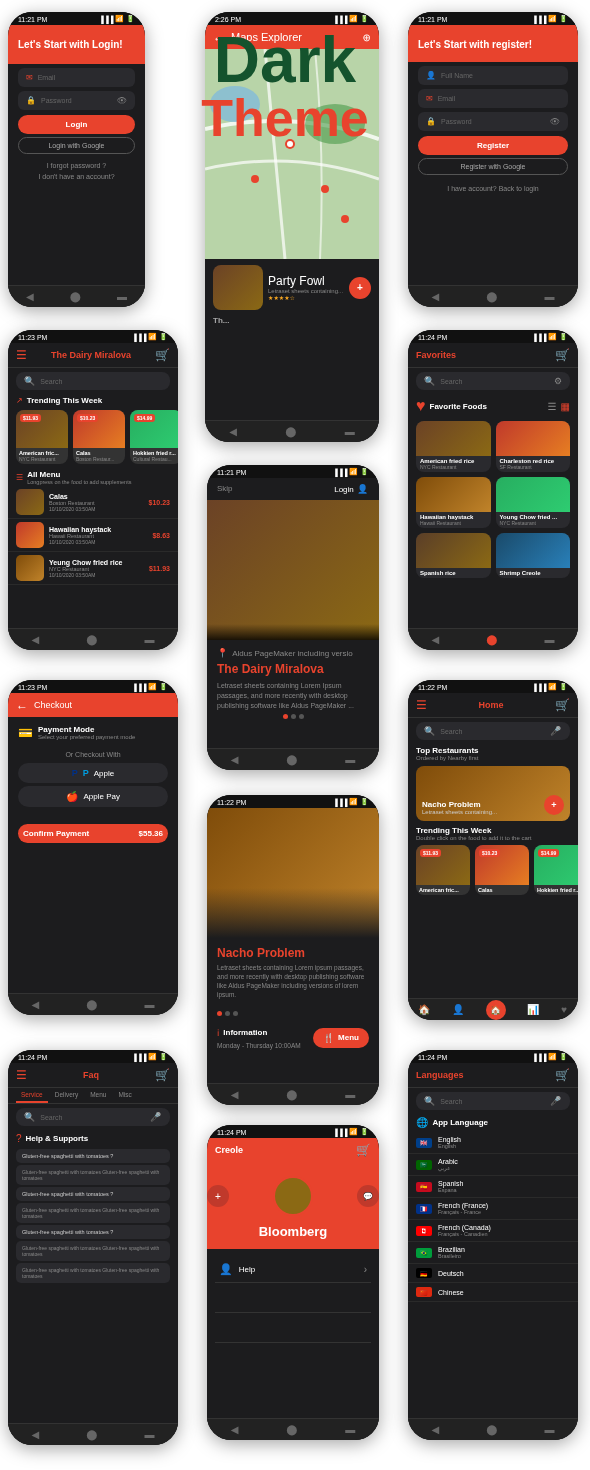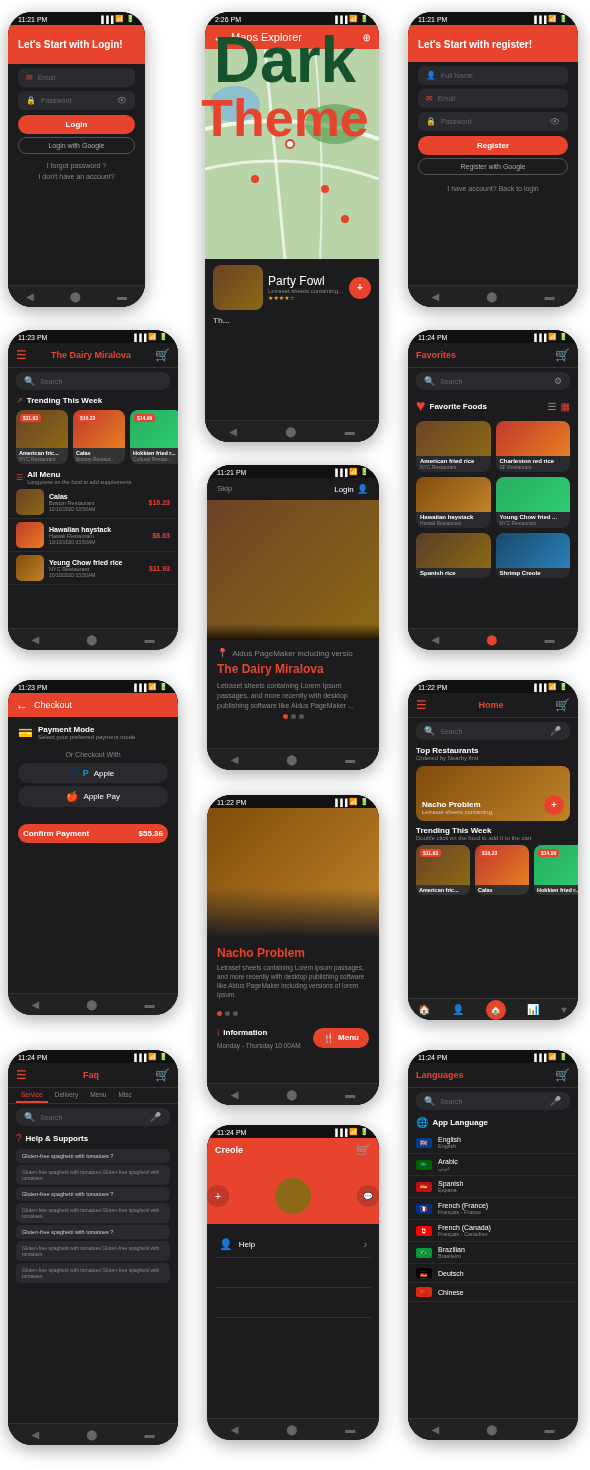--- a/index.html
+++ b/index.html
@@ -917,20 +917,23 @@
     <div style="background:#e8432d;padding:14px 0 8px;display:flex;justify-content:center;align-items:center;gap:12px;position:relative;">
       <div style="width:22px;height:22px;border-radius:50%;background:#c0392b;display:flex;align-items:center;justify-content:center;cursor:pointer;">
         <span style="color:#fff;font-size:10px;">+</span>
       </div>
       <div class="profile-avatar"></div>
       <div style="width:22px;height:22px;border-radius:50%;background:#c0392b;display:flex;align-items:center;justify-content:center;cursor:pointer;">
         <span style="color:#fff;font-size:8px;">💬</span>
       </div>
     </div>
 
+    <div style="background:#e8432d;text-align:center;padding:0 0 10px;">
+      <div style="font-size:13px;font-weight:800;color:#fff;">Bloomberg</div>
+    </div>
 
     <div style="padding:8px;">
       <div style="display:flex;align-items:center;gap:6px;padding:6px 4px;border-bottom:1px solid #333;">
         <span style="color:#e8432d;font-size:11px;">👤</span>
         <span style="font-size:8px;color:#fff;">Help</span>
         <span style="margin-left:auto;color:#888;font-size:10px;">›</span>
       </div>
       <div style="height:30px;border-bottom:1px solid #333;"></div>
       <div style="height:30px;border-bottom:1px solid #333;"></div>
       <div style="height:30px;"></div>

